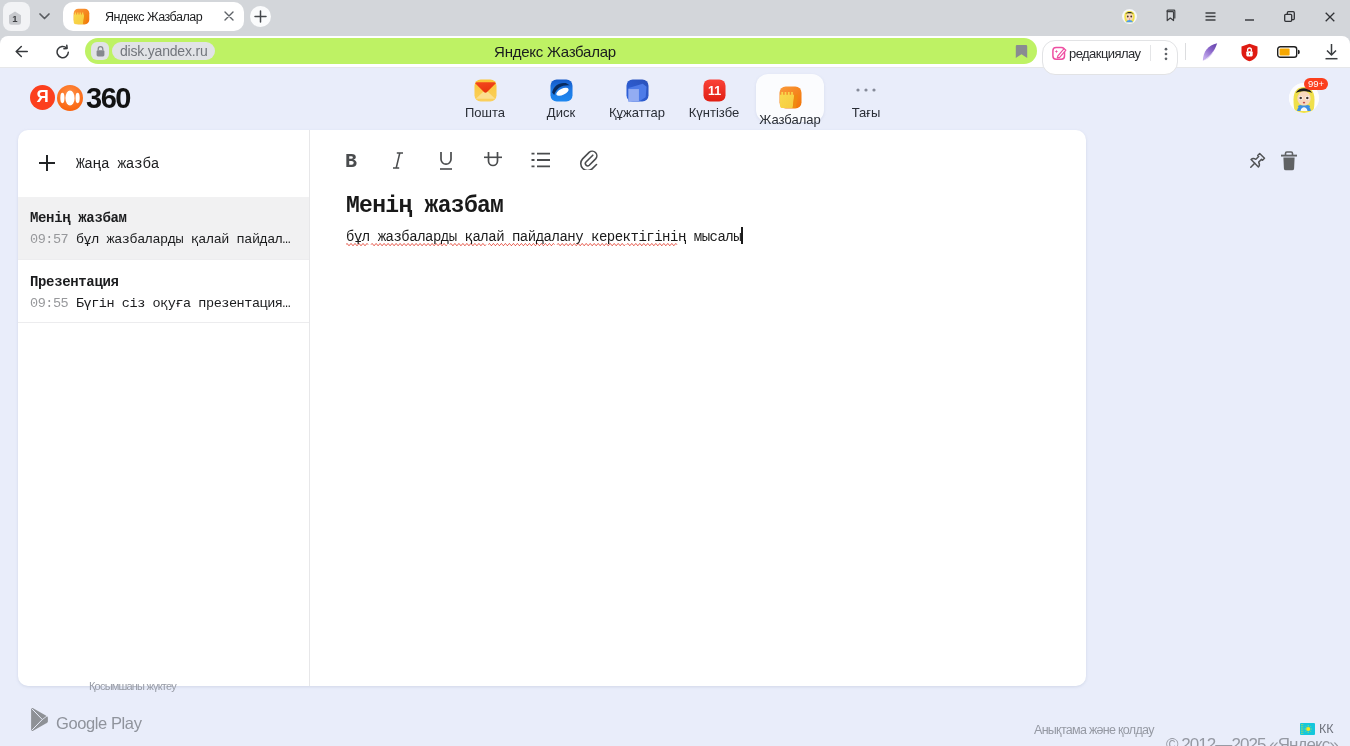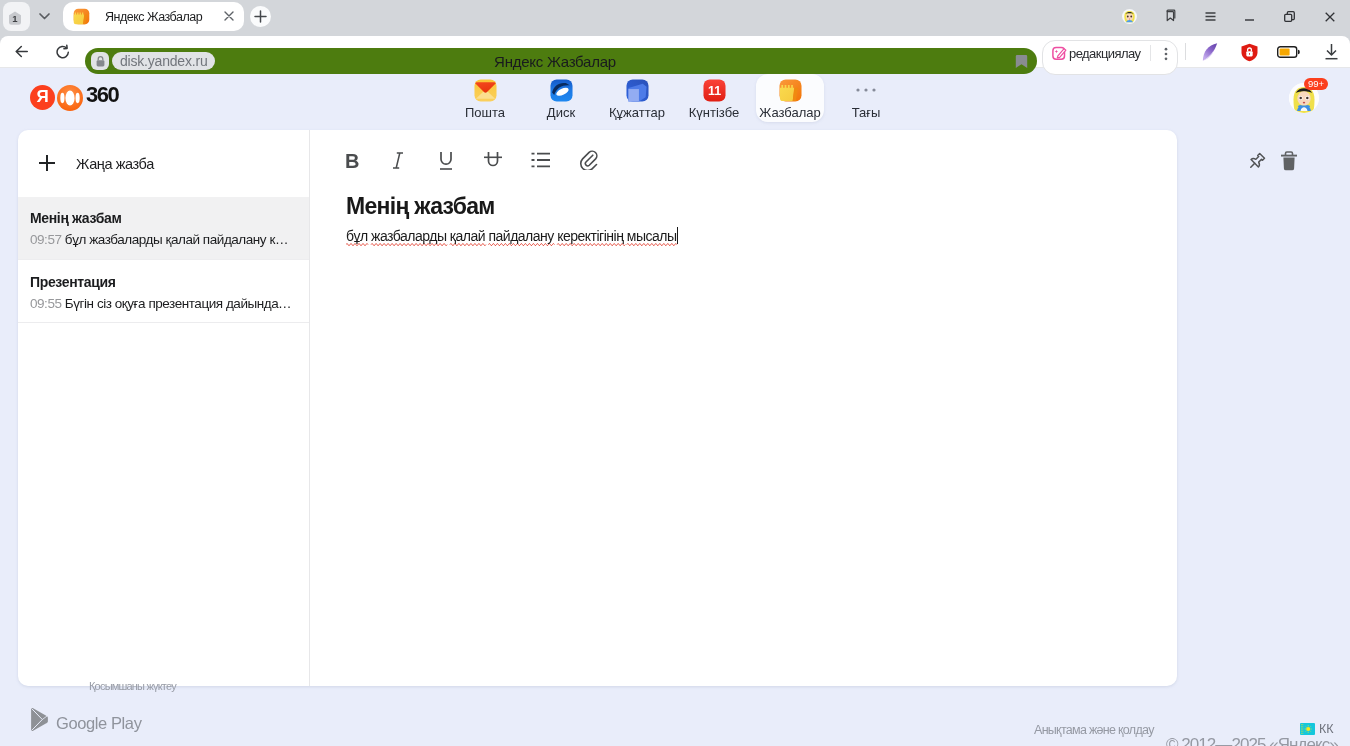--- a/index.html
+++ b/index.html
@@ -8,38 +8,38 @@
   #app { position:relative; width:1350px; height:746px; background:#E9EDFA; }
   .abs { position:absolute; }
 
   
   #tabstrip { left:0; top:0; width:1350px; height:44px; background:#D3D6DA; }
   #grp1 { left:3px; top:2px; width:27px; height:29px; border-radius:8px; background:#F2F3F5; }
   #tab { left:63px; top:2px; width:181px; height:29px; border-radius:10px; background:#fff; }
   #tabtitle { left:105px; top:9.5px; font-size:12.5px; letter-spacing:-0.5px; color:#1E1F21; }
   #newtab { left:250px; top:6px; width:21px; height:21px; border-radius:50%; background:#FAFBFC; }
   #toolbar { left:0; top:36px; width:1350px; height:32px; background:#fff; border-bottom:1px solid #E6E7E9; border-radius:8px 8px 0 0; }
-  #smartline { left:85px; top:48px; width:952px; height:26px; border-radius:13px; background:#4d7c0f; }
+  #smartline { left:85px; top:38px; width:952px; height:26px; border-radius:13px; background:#bef264; }
   #lockpill { left:6px; top:4px; width:18px; height:18px; border-radius:6px; background:#E1E3E6; }
   #domainpill { left:27px; top:4px; height:18px; border-radius:9px; background:#E1E3E6; padding:0 8px; line-height:18px; font-size:14px; letter-spacing:-0.2px; color:#72767C; }
   #smarttitle { left:-6px; top:4.5px; width:952px; text-align:center; font-size:15px; letter-spacing:-0.25px; color:#191B1E; line-height:18px; }
   #editpill { left:1042px; top:40px; width:136px; height:35px; border-radius:13px; background:#fff; border:1px solid #E2E3E5; }
   #edittext { left:26px; top:4.5px; font-size:13px; letter-spacing:-0.55px; color:#2A2C30; }
   #editsep { left:107px; top:4px; width:1px; height:16px; background:#E4E5E7; }
   #toolbardiv { left:1185px; top:43px; width:1px; height:17px; background:#DCDDDF; }
   .logocircle { border-radius:50%; }
-  #logo360 { left:86px; top:81.5px; font-size:22px; font-weight:700; color:#121212; letter-spacing:-1.5px; }
+  #logo360 { left:86px; top:81.5px; font-size:29px; font-weight:700; color:#121212; letter-spacing:-1.5px; }
   .navitem { top:0; width:76px; height:62px; text-align:center; }
   .navlabel { position:absolute; top:39px; width:100%; text-align:center; font-size:13px; color:#2A2E36; }
   #selpill { left:756px; top:5.5px; width:68px; height:48px; border-radius:12px; background:#FBFCFE; box-shadow:0 1px 3px rgba(150,160,190,0.22); }
   #avatar { left:1289px; top:83px; width:30px; height:30px; border-radius:50%; background:#fff; overflow:hidden; }
   #badge99 { left:1304px; top:78px; width:24px; height:12px; border-radius:6.5px; background:#FB3F1D; color:#fff; font-size:9.5px; font-weight:400; text-align:center; line-height:12.5px; }
 
   
-  #panel { left:18px; top:130px; width:1159px; height:556px; background:#fff; border-radius:10px; box-shadow:0 1px 3px rgba(150,160,190,0.28); }
+  #panel { left:18px; top:130px; width:1068px; height:556px; background:#fff; border-radius:10px; box-shadow:0 1px 3px rgba(150,160,190,0.28);font-family:Liberation Mono, monospace; }
   #sidesep { left:291px; top:0; width:1px; height:556px; background:#E7E7E9; }
   #newnotetext { left:58px; top:25px; font-size:14.5px; letter-spacing:-0.4px; color:#1D1E20; line-height:18px; }
   .noteitem { left:0; width:291px; }
   #item1 { top:67px; height:62px; background:#F1F1F2; }
   #item2 { top:129px; height:64px; border-top:1px solid #EDEDEF; border-bottom:1px solid #ECECEE; }
   .notetitle { position:absolute; left:12px; font-size:14px; letter-spacing:-0.35px; font-weight:700; color:#1B1C1E; }
   .noterow { position:absolute; left:12px; right:16px; font-size:13.5px; letter-spacing:-0.45px; color:#1B1C1E; white-space:nowrap; overflow:hidden; text-overflow:ellipsis; }
   .notetime { color:#97989B;margin-top:36px; }
   #notetitle { left:328px; top:63px; font-size:23px; font-weight:700; color:#191919; letter-spacing:-0.7px; }
   #notebody { left:328px; top:96.5px; font-size:14px; letter-spacing:-0.5px; color:#1A1A1A; }
@@ -250,21 +250,21 @@
           <linearGradient id="calbg" x1="0" y1="0" x2="0" y2="1">
             <stop offset="0" stop-color="#FA4238"></stop>
             <stop offset="1" stop-color="#E01F14"></stop>
           </linearGradient>
         </defs>
       <rect x="0.5" y="0.5" width="23" height="23" rx="6.5" fill="url(#calbg)"></rect>
       <text x="12" y="17" font-size="13" font-weight="700" fill="#fff" text-anchor="middle" font-family="Liberation Sans">11</text>
     </svg>
     <div class="navlabel" style="top:37px;">Күнтізбе</div>
   </div>
-  <div class="abs navitem" style="left:752px; top:68px;">
+  <div class="abs navitem" style="left:752px; top:75px;">
     <svg style="margin-top:11px;" width="23" height="23" viewBox="0 0 24 24">
       <rect x="0.5" y="0.5" width="23" height="23" rx="6.5" fill="url(#noteg)"></rect>
       <path d="M1 9.2 h1.5 v-2.9 h1.8 v2.9 h1.6 v-2.9 h1.8 v2.9 h1.6 v-2.9 h1.8 v2.9 h1.6 v-2.9 h1.8 v2.9 h1.3 L14.3 23 H4 a3 3 0 0 1 -3 -3 Z" fill="url(#notey)"></path>
       <path d="M16.2 9.2 L14.3 23 h3.2 L19.8 9.2 Z" fill="#F08A10"></path>
     </svg>
     <div class="navlabel" style="top:37px;">Жазбалар</div>
   </div>
   <div class="abs navitem" style="left:828px; top:68px;">
     <svg style="margin-top:19px;" width="22" height="6" viewBox="0 0 22 6">
       <circle cx="3" cy="3" r="1.6" fill="#868B99"></circle>

